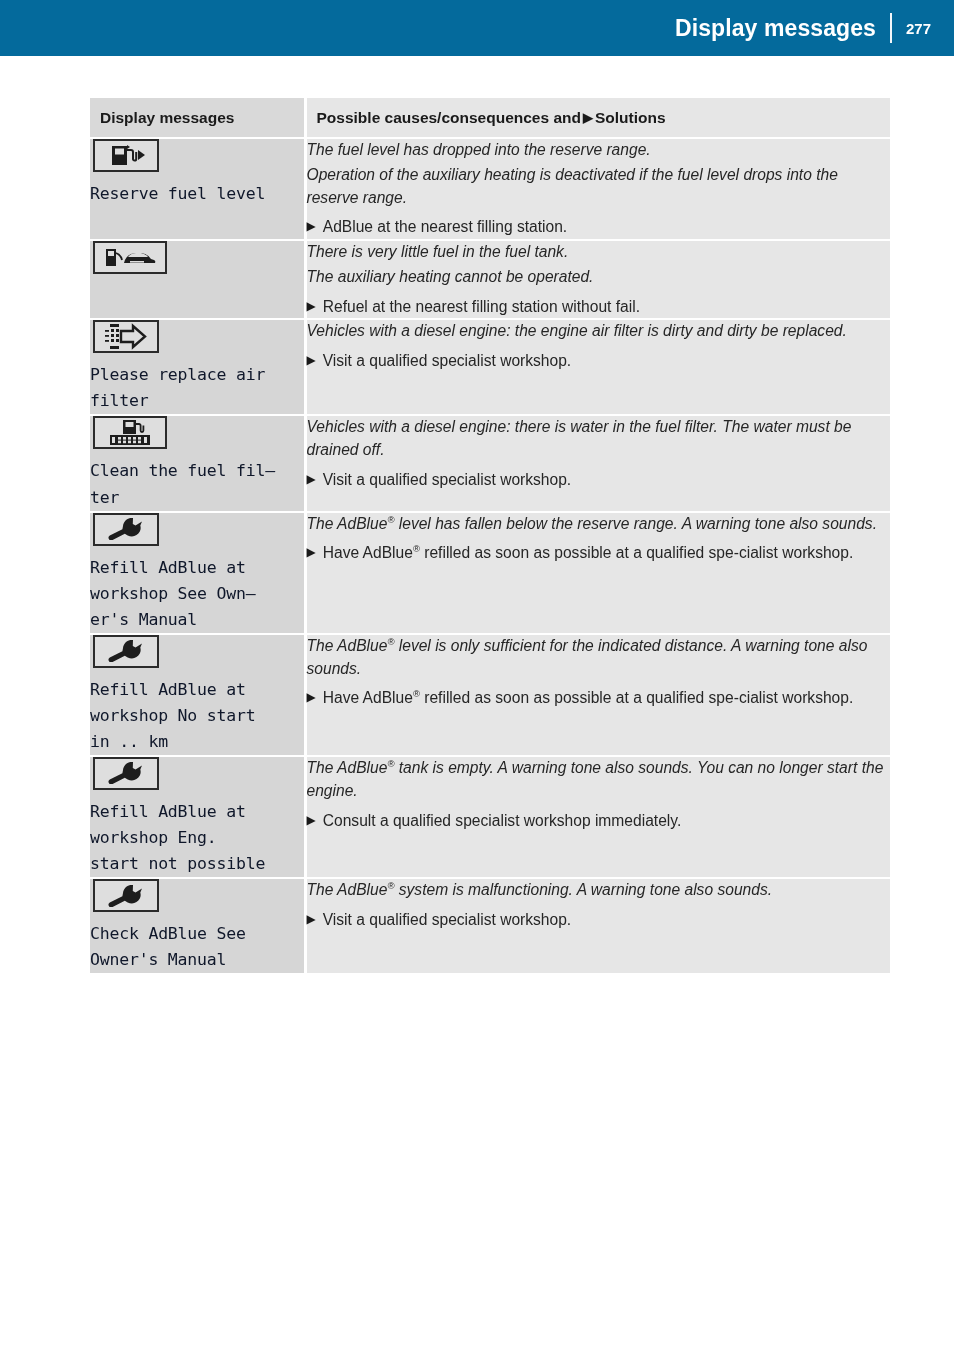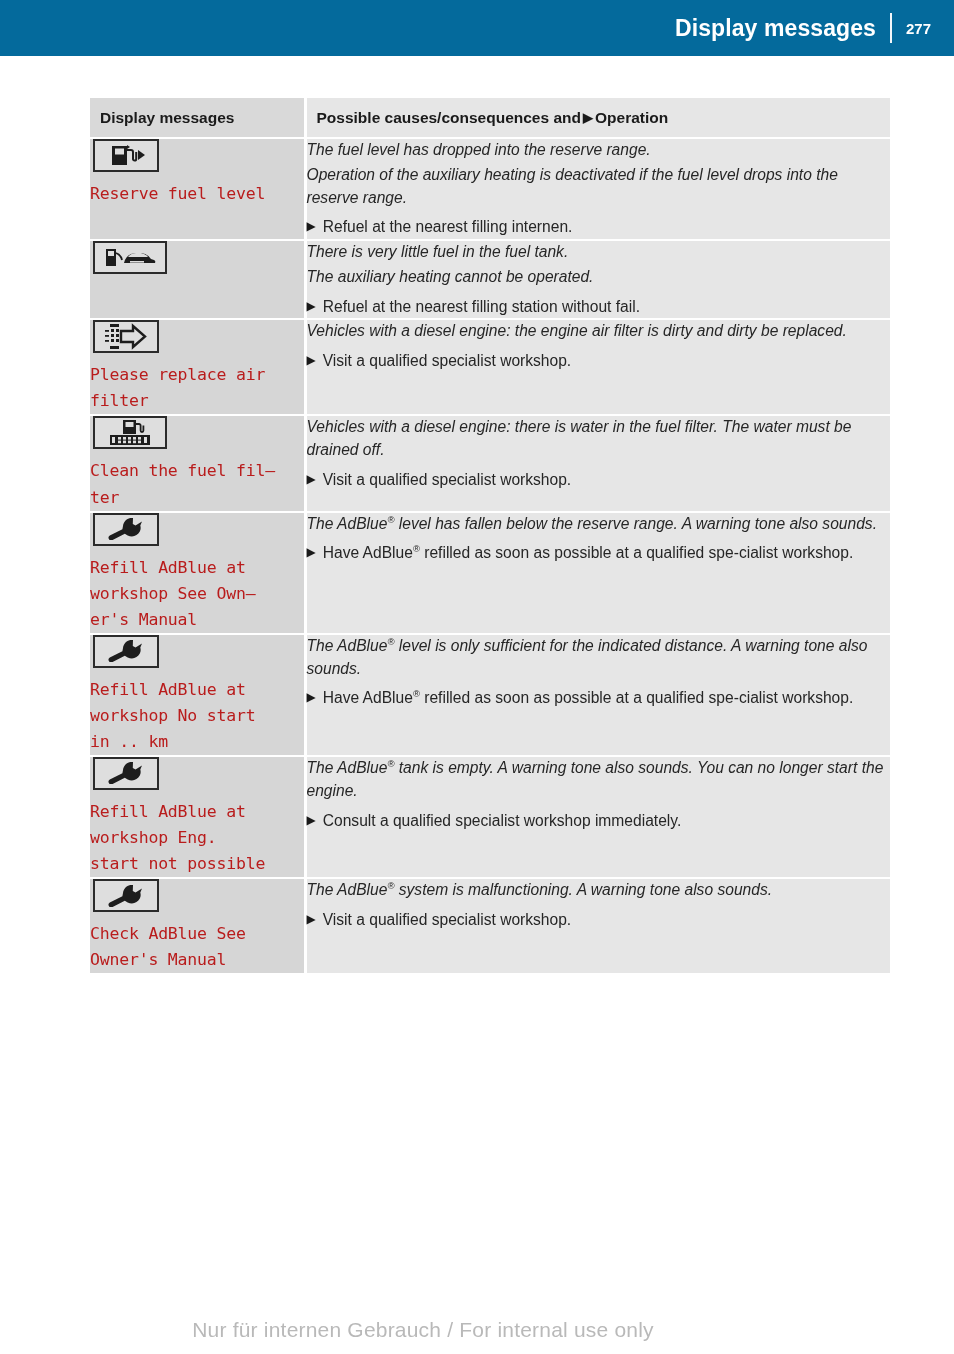--- a/index.html
+++ b/index.html
@@ -97,21 +97,21 @@
     border: 2px solid #2b2b2b;
     background: #dedede;
     display: flex; align-items: center; justify-content: center;
     margin-bottom: 9px;
     margin-left: 3px;
   }
   .icon-box.wide { width: 74px; }
   .icon-box svg { display: block; }
 
   .msg-text {
-    color: #b91c1c;
+    color: #0f172a;
     font-family: "DejaVu Sans Mono", "Liberation Mono", monospace;
     font-size: 16.5px;
     line-height: 1.58;
     white-space: pre;
     letter-spacing: -0.2px;
   }
 
   
   .desc-p {
     font-size: 15.6px;
@@ -168,21 +168,21 @@
   </div>
 
   <div class="side-title">On-board computer and displays</div>
   <div class="side-tab"></div>
 
   <table class="table">
     <thead>
       <tr class="thead-row">
         <th class="col-left">Display messages</th>
         <th class="col-right">
-          <span>Possible causes/consequences and</span><span class="tri-inline">▶</span><span>Operation</span>
+          <span>Possible causes/consequences and</span><span class="tri-inline">▶</span><span>Solutions</span>
         </th>
       </tr>
     </thead>
     <tbody>
         <tr class="row">
           <td class="cell-msg">
             <div class="icon-box">
               <span>
                 <svg width="42" height="25" viewBox="0 0 42 25">
                   <rect x="7" y="3" width="15" height="19" fill="#1d1d1d"></rect>
@@ -193,21 +193,21 @@
                 </svg>
               </span>
             </div>
             <div class="msg-text">Reserve fuel level</div>
           </td>
           <td class="cell-desc">
             <p class="desc-p">The fuel level has dropped into the reserve range.</p>
             <p class="desc-p">Operation of the auxiliary heating is deactivated if the fuel level drops into the reserve range.</p>
             <div class="sol">
               <span class="tri">▶</span>
-              <span class="sol-text">Refuel at the nearest filling internen.</span>
+              <span class="sol-text">AdBlue at the nearest filling station.</span>
             </div>
           </td>
         </tr>
         <tr class="row">
           <td class="cell-msg">
             <div class="icon-box wide">
               <span>
                 <svg width="52" height="25" viewBox="0 0 52 25">
                   <rect x="2" y="4" width="10" height="17" fill="#1d1d1d"></rect>
                   <rect x="4" y="6" width="6" height="5" fill="#dedede"></rect>
@@ -379,14 +379,13 @@
             <p class="desc-p">The AdBlue<sup>®</sup> system is malfunctioning. A warning tone also sounds.</p>
             <div class="sol">
               <span class="tri">▶</span>
               <span class="sol-text">Visit a qualified specialist workshop.</span>
             </div>
           </td>
         </tr>
       </tbody>
   </table>
 
-  <div class="watermark">Nur für internen Gebrauch / For internal use only</div>
 </div>
 
 </body></html>

